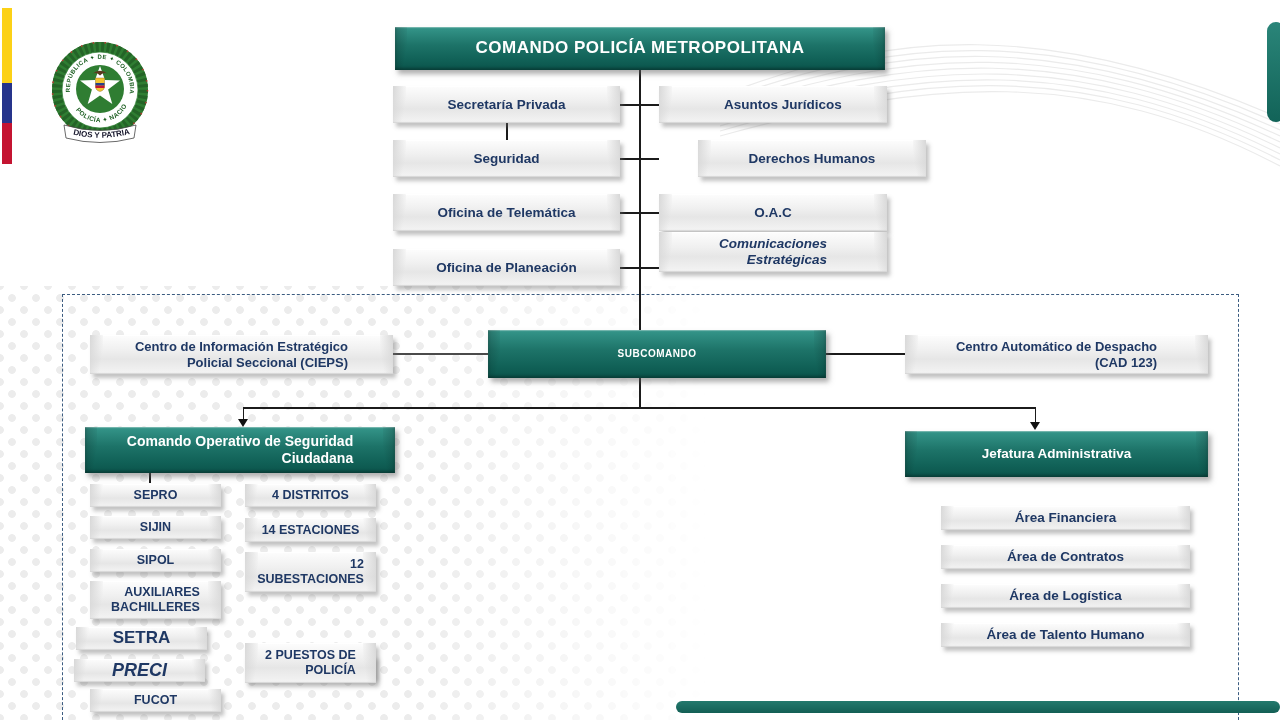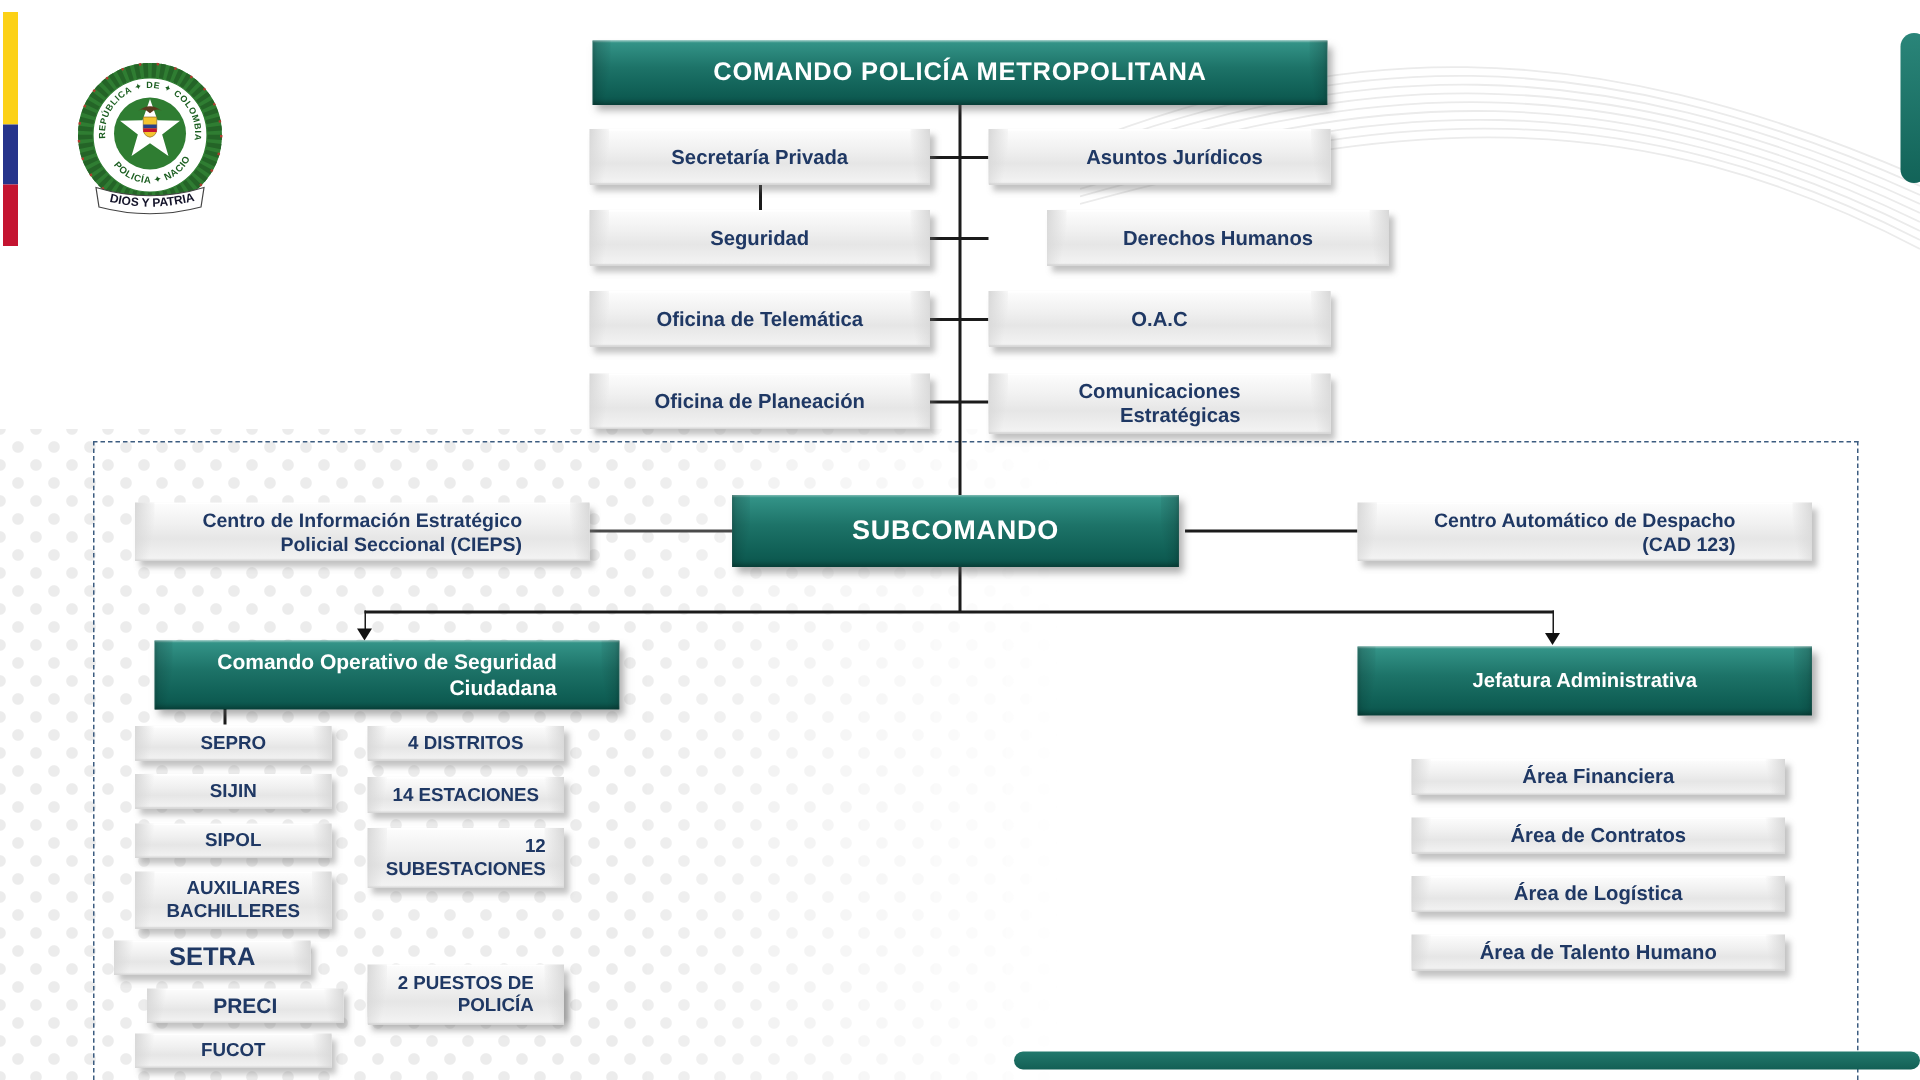--- a/index.html
+++ b/index.html
@@ -112,38 +112,38 @@
 
   <div class="node tbox" style="left:395px;top:27px;width:490px;height:43px;font-size:17px;letter-spacing:.5px;">COMANDO POLICÍA METROPOLITANA</div>
 
   <div class="node gbox" style="left:393px;top:86px;width:227px;height:37px;font-size:13.5px;">Secretaría Privada</div>
   <div class="node gbox" style="left:659px;top:86px;width:228px;height:37px;font-size:13.5px;padding-left:20px;">Asuntos Jurídicos</div>
   <div class="node gbox" style="left:393px;top:140px;width:227px;height:37px;font-size:13.5px;">Seguridad</div>
   <div class="node gbox" style="left:659px;top:140px;width:228px;height:37px;font-size:13.5px;margin-left:39px;">Derechos Humanos</div>
   <div class="node gbox" style="left:393px;top:194px;width:227px;height:37px;font-size:13.5px;">Oficina de Telemática</div>
   <div class="node gbox" style="left:659px;top:194px;width:228px;height:37px;font-size:13.5px;">O.A.C</div>
   <div class="node gbox" style="left:393px;top:249px;width:227px;height:37px;font-size:13.5px;">Oficina de Planeación</div>
-  <div class="node gbox" style="left:659px;top:249px;width:228px;height:40px;font-size:13.5px;">Comunicaciones
+  <div class="node gbox" style="left:659px;top:232px;width:228px;height:40px;font-size:13.5px;font-style:italic;">Comunicaciones
 Estratégicas</div>
 
   <div class="node gbox" style="left:90px;top:335px;width:303px;height:39px;font-size:13px;">Centro de Información Estratégico
 Policial Seccional (CIEPS)</div>
-  <div class="node tbox" style="left:488px;top:330px;width:298px;height:48px;font-size:18px;letter-spacing:.5px;">SUBCOMANDO</div>
+  <div class="node tbox" style="left:488px;top:330px;width:338px;height:48px;font-size:10px;letter-spacing:.5px;">SUBCOMANDO</div>
   <div class="node gbox" style="left:905px;top:335px;width:303px;height:39px;font-size:13px;">Centro Automático de Despacho
 (CAD 123)</div>
 
-  <div class="node tbox" style="left:85px;top:427px;width:310px;height:46px;font-size:14px;margin-left:18px;">Comando Operativo de Seguridad
+  <div class="node tbox" style="left:85px;top:427px;width:310px;height:46px;font-size:14px;">Comando Operativo de Seguridad
 Ciudadana</div>
   <div class="node gbox" style="left:90px;top:484px;width:131px;height:23px;font-size:12.5px;">SEPRO</div>
   <div class="node gbox" style="left:90px;top:516px;width:131px;height:23px;font-size:12.5px;">SIJIN</div>
   <div class="node gbox" style="left:90px;top:549px;width:131px;height:23px;font-size:12.5px;">SIPOL</div>
   <div class="node gbox" style="left:90px;top:581px;width:131px;height:38px;font-size:12.5px;">AUXILIARES
 BACHILLERES</div>
   <div class="node gbox" style="left:76px;top:627px;width:131px;height:23px;font-size:17px;">SETRA</div>
-  <div class="node gbox" style="left:98px;top:659px;width:131px;height:23px;font-size:14px;">PRECI</div>
+  <div class="node gbox" style="left:74px;top:659px;width:131px;height:23px;font-size:18px;font-style:italic;">PRECI</div>
   <div class="node gbox" style="left:90px;top:689px;width:131px;height:23px;font-size:12.5px;">FUCOT</div>
 
   <div class="node gbox" style="left:245px;top:484px;width:131px;height:23px;font-size:12.5px;">4 DISTRITOS</div>
   <div class="node gbox" style="left:245px;top:518px;width:131px;height:24px;font-size:12.5px;">14 ESTACIONES</div>
   <div class="node gbox" style="left:245px;top:552px;width:131px;height:40px;font-size:12.5px;">12
 SUBESTACIONES</div>
   <div class="node gbox" style="left:245px;top:607px;width:131px;height:23px;font-size:12.5px;margin-top:48px;">26 CAI</div>
   <div class="node gbox" style="left:245px;top:643px;width:131px;height:40px;font-size:12.5px;">2 PUESTOS DE
 POLICÍA</div>
 

